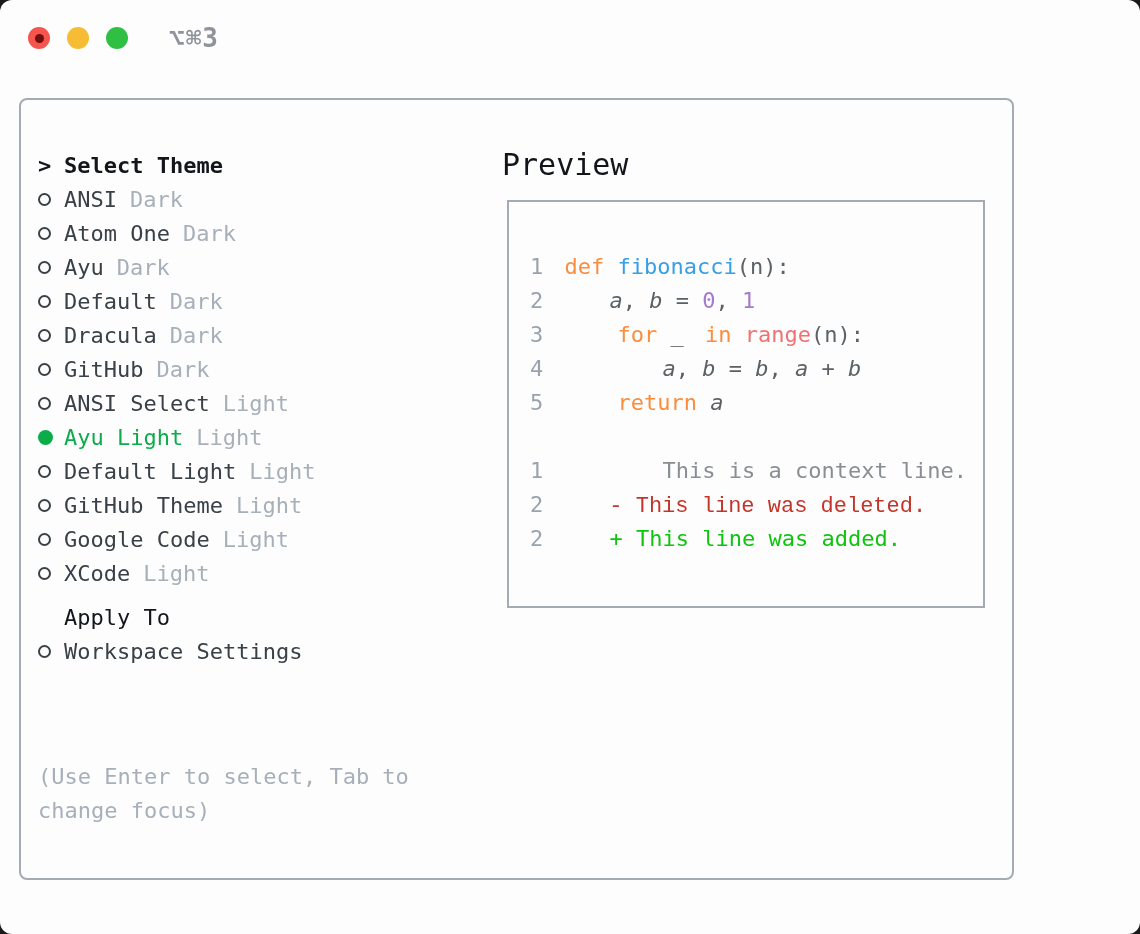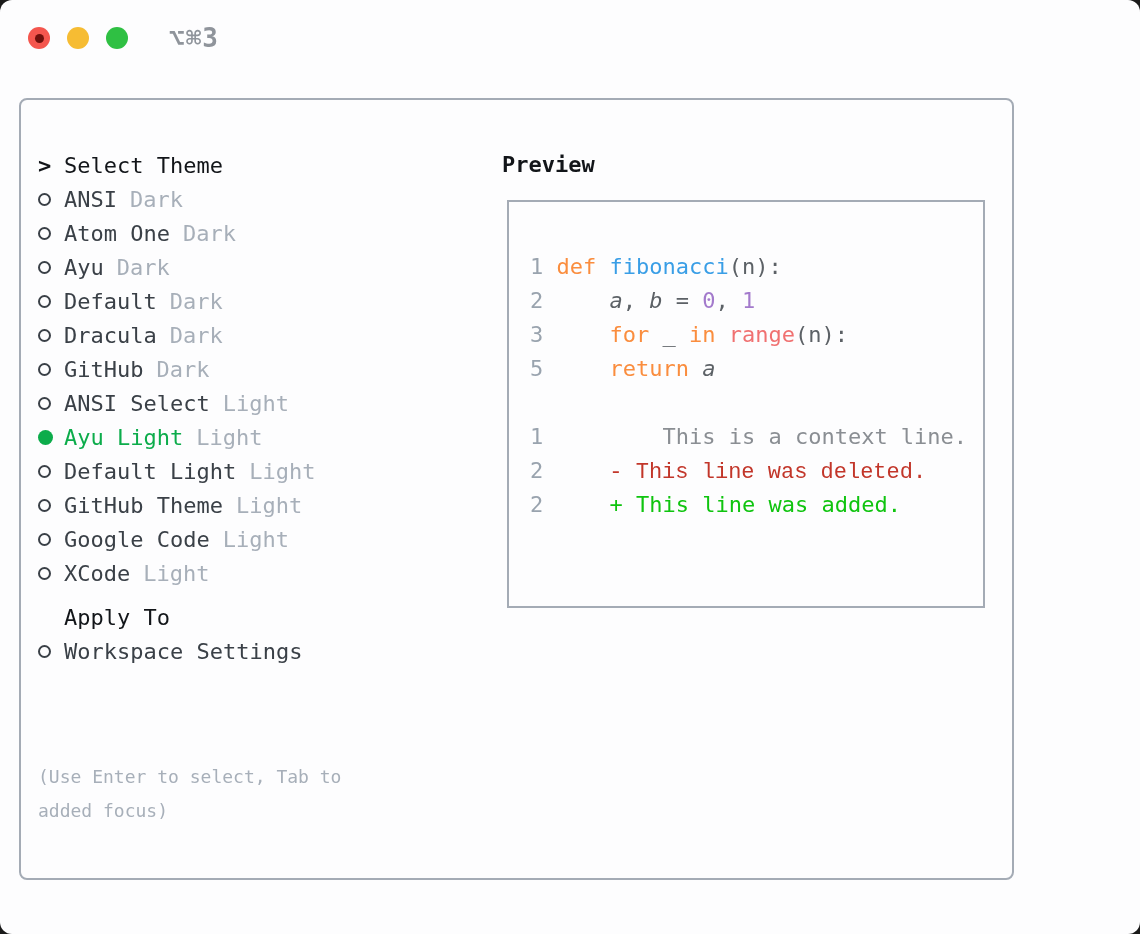--- a/index.html
+++ b/index.html
@@ -43,46 +43,46 @@
     border-radius: 8px;
     background: #FDFDFE;
   }
 
   .row { display: flex; align-items: center; height: 34px; font-size: 22px; color: var(--dark); }
   .cell { width: 26px; display: flex; align-items: center; flex-shrink: 0; }
   .o-circle { width: 13px; height: 13px; border: 2px solid var(--dark); border-radius: 50%; }
   .f-circle { width: 15px; height: 15px; background: var(--green); border-radius: 50%; }
   .prompt { font-weight: bold; color: var(--black); font-size: 22px; }
   .label { white-space: pre; }
-  .hdr { font-weight: normal; color: var(--black); text-align: center; }
+  .hdr { font-weight: bold; color: var(--black); text-align: center; }
   .hdr2 { color: var(--black); }
   .sel { color: var(--green); }
   .suffix { color: var(--muted); margin-left: 13px; white-space: pre; text-align: center; }
 
   .list  { position: absolute; left: 17px; top: 48px; }
   .apply { position: absolute; left: 17px; top: 500px; }
   .help  { position: absolute; left: 17px; top: 660px; }
-  .help-line { height: 34px; line-height: 34px; font-size: 18px; color: var(--muted); white-space: pre; }
+  .help-line { height: 34px; line-height: 34px; font-size: 22px; color: var(--muted); white-space: pre; }
 
   
   .ptitle {
     position: absolute; left: 481px; top: 48px;
     height: 34px; line-height: 34px;
-    font-size: 22px; font-weight: bold; color: var(--black);
+    font-size: 30px; font-weight: normal; color: var(--black);
   }
   .pbox {
     position: absolute; left: 486px; top: 100px;
     width: 478px; height: 408px;
     border: 2px solid var(--border);
     background: #FDFDFE;
   }
   .code { position: absolute; left: 21px; top: 48px; }
   .code-line { height: 34px; line-height: 34px; font-size: 22px; white-space: pre; }
   .lineno { color: var(--lineno); }
-  .tok-kw   { color: var(--kw); }
+  .tok-kw   { color: var(--kw); margin-left: 8px; }
   .tok-fn   { color: var(--fn); }
   .tok-numc { color: var(--numc); }
   .tok-call { color: var(--call); }
   .tok-fg   { color: var(--fg); }
   .tok-var  { color: var(--fg); font-style: italic; }
   .tok-ctx  { color: var(--ctx); }
   .tok-del  { color: var(--del); font-family: Liberation Mono, monospace; }
   .tok-add  { color: var(--add); }
 </style>
 </head>
@@ -204,31 +204,32 @@
         <div class="row">
           <span class="cell">
             <span class="o-circle"></span>
           </span>
           <span class="label">Workspace Settings</span>
         </div>
       </div>
 
     <div class="help">
       <div class="help-line">(Use Enter to select, Tab to</div>
-      <div class="help-line">added focus)</div>
+      <div class="help-line">change focus)</div>
     </div>
 
     <div class="ptitle">Preview</div>
 
     <div class="pbox">
       <div class="code">
 
       <div class="code-line"><span class="lineno">1 </span><span class="tok-kw">def</span><span class="tok-fg"> </span><span class="tok-fn">fibonacci</span><span class="tok-fg">(n):</span></div>
           <div class="code-line"><span class="lineno">2 </span><span class="tok-fg">    </span><span class="tok-var">a</span><span class="tok-fg">, </span><span class="tok-var">b</span><span class="tok-fg"> = </span><span class="tok-numc">0</span><span class="tok-fg">, </span><span class="tok-numc">1</span></div>
           <div class="code-line"><span class="lineno">3 </span><span class="tok-fg">    </span><span class="tok-kw">for</span><span class="tok-fg"> _ </span><span class="tok-kw">in</span><span class="tok-fg"> </span><span class="tok-call">range</span><span class="tok-fg">(n):</span></div>
+          <div class="code-line"><span class="lineno">4 </span><span class="tok-fg">        </span><span class="tok-var">a</span><span class="tok-fg">, </span><span class="tok-var">b</span><span class="tok-fg"> = </span><span class="tok-var">b</span><span class="tok-fg">, </span><span class="tok-var">a</span><span class="tok-fg"> + </span><span class="tok-var">b</span></div>
           <div class="code-line"><span class="lineno">5 </span><span class="tok-fg">    </span><span class="tok-kw">return</span><span class="tok-fg"> </span><span class="tok-var">a</span></div>
           <div class="code-line"><span class="lineno"></span></div>
           <div class="code-line"><span class="lineno">1 </span><span class="tok-ctx">        This is a context line.</span></div>
           <div class="code-line"><span class="lineno">2 </span><span class="tok-del">    - This line was deleted.</span></div>
           <div class="code-line"><span class="lineno">2 </span><span class="tok-add">    + This line was added.</span></div>
         </div>
     </div>
 
   </div>
 </div>

